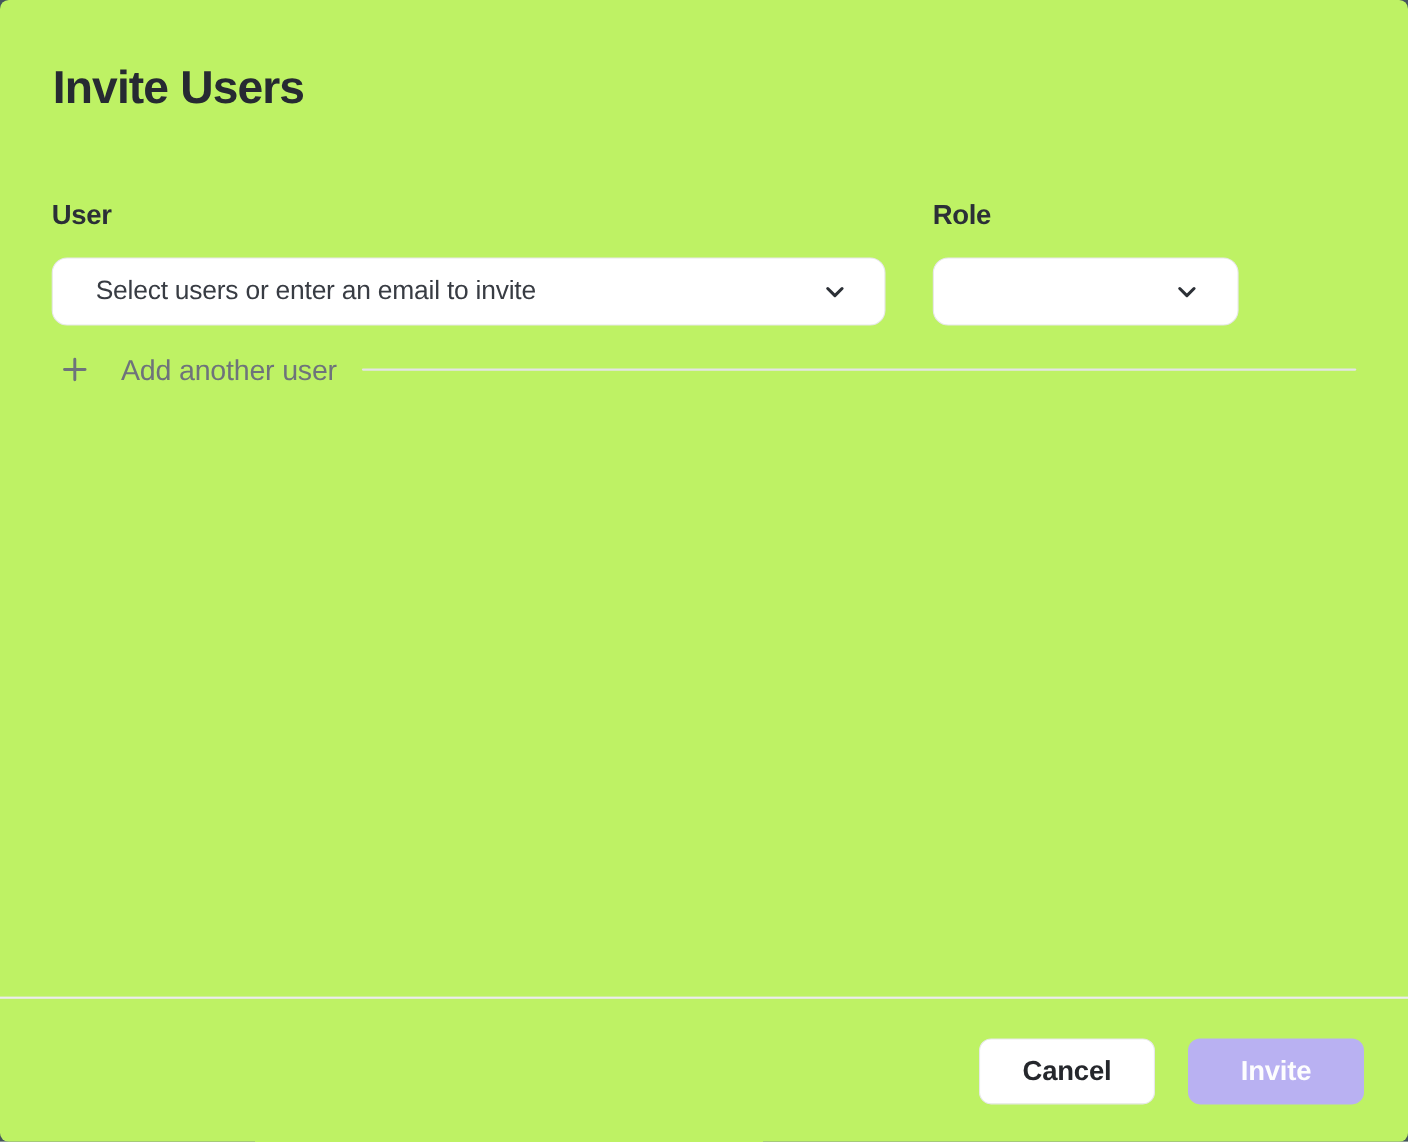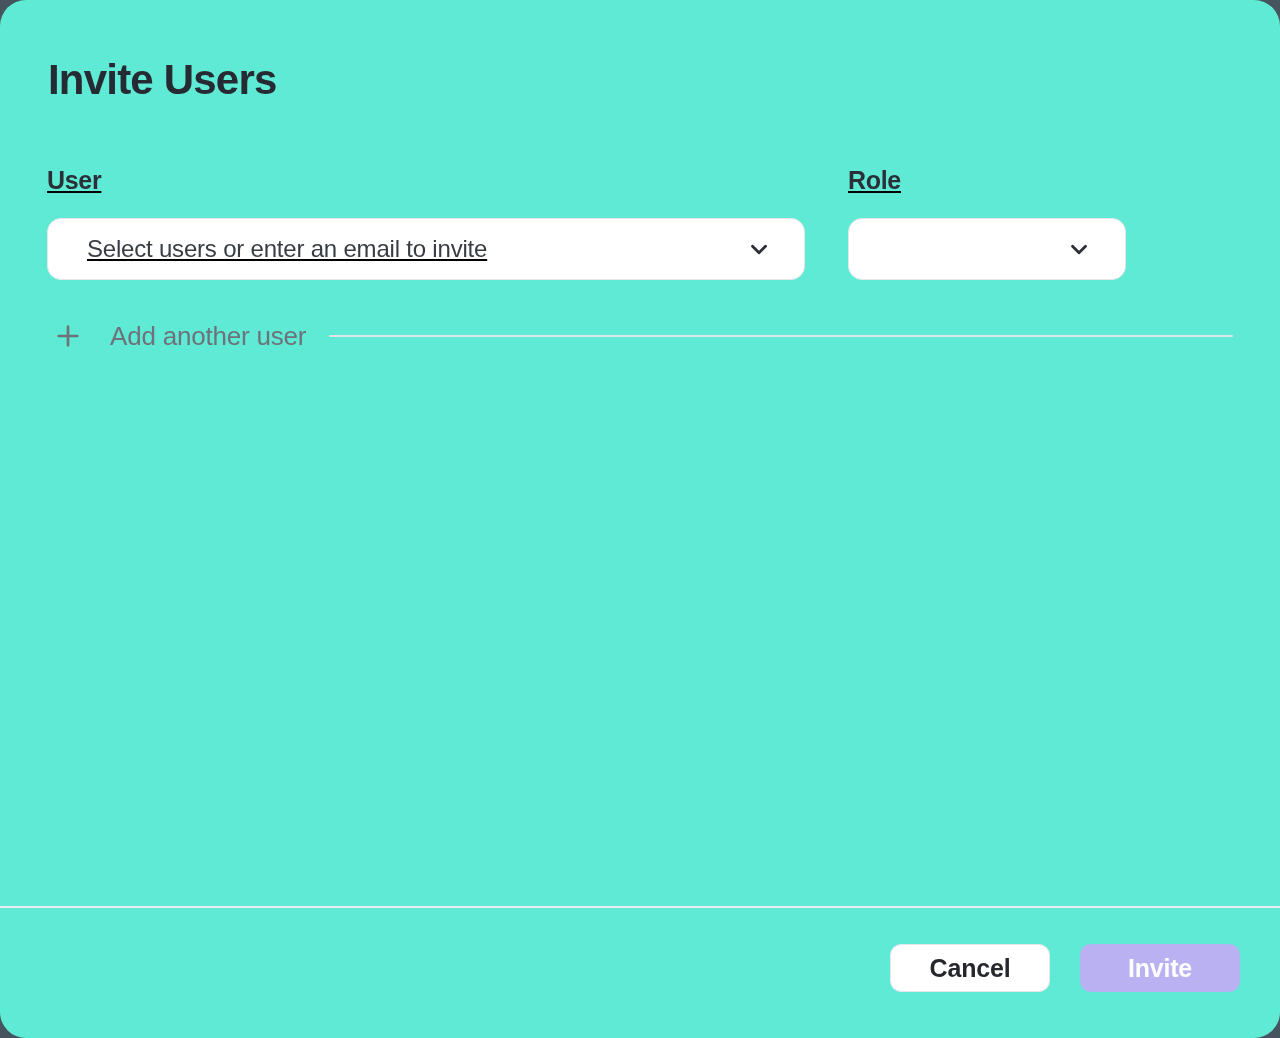--- a/index.html
+++ b/index.html
@@ -8,36 +8,35 @@
     font-family: "Liberation Sans", "DejaVu Sans", sans-serif;
   }
   .backdrop {
     width: 1280px; height: 1038px;
     background: #45545e;
     position: relative;
   }
   .modal {
     position: absolute;
     inset: 0;
-    background: #5eead4;
-    border-radius: 26px;
+    background: #bef264;
+    border-radius: 8px;
     overflow: hidden;
   }
   .title {
     position: absolute;
     left: 48px; top: 56px;
     font-size: 42px;
     font-weight: 700;
     letter-spacing: -0.8px;
     color: #262a32;
   }
   .field {
     position: absolute;
-    top: 164px;
-    text-decoration: underline;
+    top: 180px;
   }
   .field-user { left: 47px; width: 758px; }
   .field-role { left: 848px; width: 278px; }
   .field-label {
     font-size: 25px;
     font-weight: 700;
     color: #2b2f37;
     letter-spacing: -0.3px;
     height: 32px;
     line-height: 32px;
@@ -101,21 +100,21 @@
     height: 2px;
     background: #ececee;
   }
   .footer {
     position: absolute;
     top: 944px; right: 40px;
     display: flex;
     gap: 30px;
   }
   .btn {
-    width: 160px; height: 48px;
+    width: 160px; height: 60px;
     border-radius: 11px;
     font-family: inherit;
     font-size: 25px;
     font-weight: 600;
     letter-spacing: -0.2px;
     display: flex; align-items: center; justify-content: center;
     cursor: pointer;
   }
   .btn-cancel {
     background: #ffffff;

